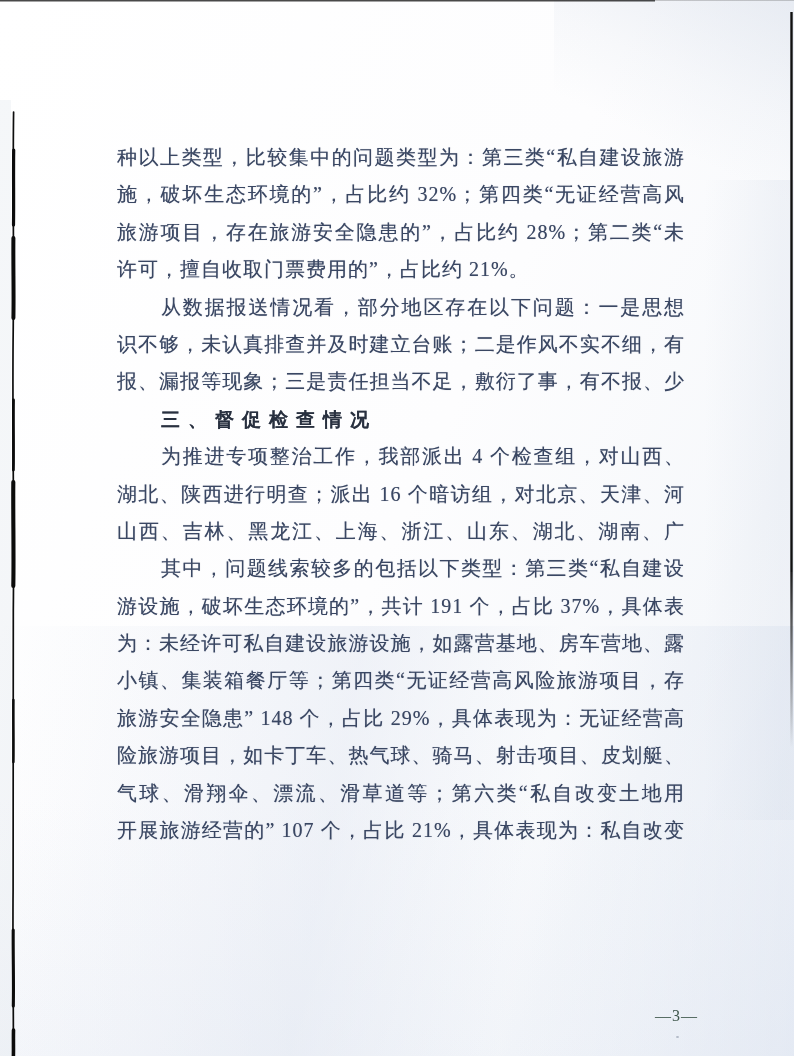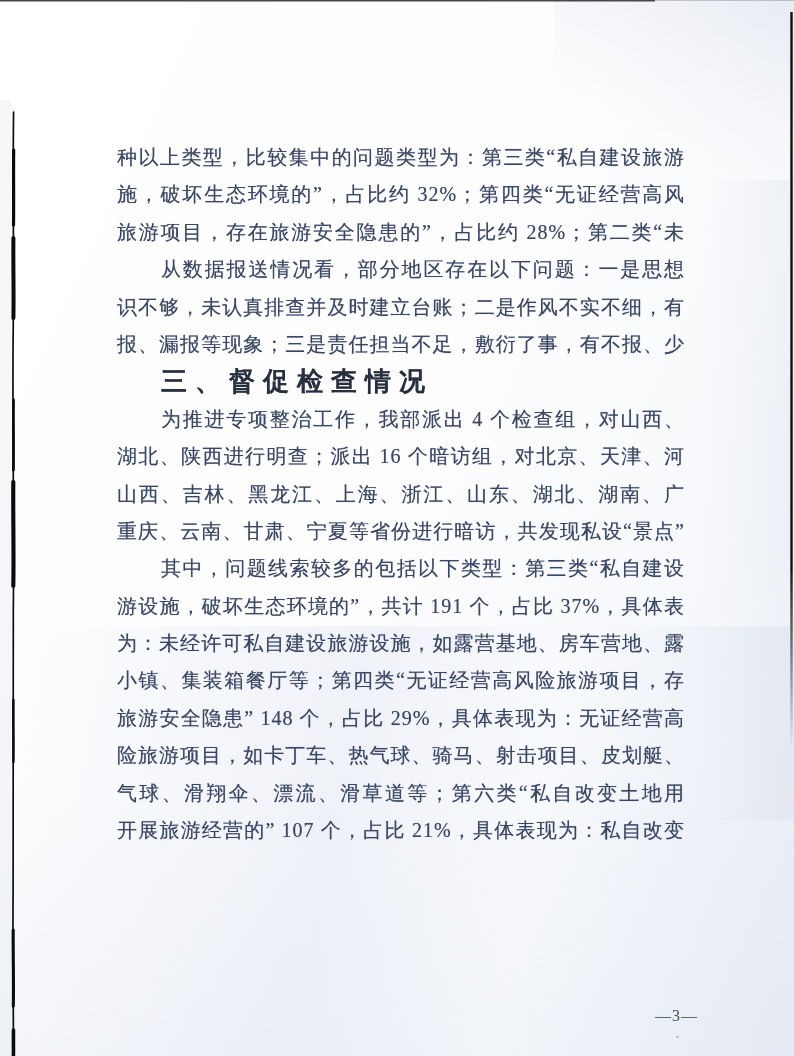--- a/index.html
+++ b/index.html
@@ -48,21 +48,21 @@
   }
   .ln{
     margin:0;padding:0;height:37.4px;overflow:hidden;
     text-align:justify;
   }
   .j{text-align-last:justify;}
   .e{text-align:left;text-align-last:left;}
   .i{text-indent:44px;}
   .h{
     font-family:"Liberation Sans","DejaVu Sans",sans-serif;
-    font-weight:700;font-size:26px;letter-spacing:8px;
+    font-weight:700;font-size:19px;letter-spacing:8px;
     color:var(--heading-ink);
     text-shadow:0 0 0.5px rgba(40,48,63,0.6);
   }
   .page-number{
     position:absolute;right:96px;top:1007px;
     font-size:16px;letter-spacing:1px;
     color:var(--pn-ink);
     font-family:"Liberation Serif","DejaVu Serif",serif;
   }
   .speck{
@@ -78,28 +78,28 @@
 
   <div class="shade shade-tr"></div>
   <div class="shade shade-right"></div>
   <div class="shade shade-bottom"></div>
   <div class="shade shade-left"></div>
 
   <main class="text-block">
     <p class="ln j">种以上类型，比较集中的问题类型为：第三类“私自建设旅游设</p>
     <p class="ln j">施，破坏生态环境的”，占比约 32%；第四类“无证经营高风险</p>
     <p class="ln j">旅游项目，存在旅游安全隐患的”，占比约 28%；第二类“未经</p>
+    <p class="ln e">许可，擅自收取门票费用的”，占比约 21%。</p>
     <p class="ln j i">从数据报送情况看，部分地区存在以下问题：一是思想认</p>
     <p class="ln j">识不够，未认真排查并及时建立台账；二是作风不实不细，有错</p>
     <p class="ln j">报、漏报等现象；三是责任担当不足，敷衍了事，有不报、少报</p>
     <p class="ln e i h">三、督促检查情况</p>
     <p class="ln j i">为推进专项整治工作，我部派出 4 个检查组，对山西、吉林、</p>
     <p class="ln j">湖北、陕西进行明查；派出 16 个暗访组，对北京、天津、河北、</p>
     <p class="ln j">山西、吉林、黑龙江、上海、浙江、山东、湖北、湖南、广西、</p>
-    <p class="ln j">重庆、云南、甘肃、宁夏等省份进行暗访，共发现私设“景点”</p>
     <p class="ln j i">其中，问题线索较多的包括以下类型：第三类“私自建设旅</p>
     <p class="ln j">游设施，破坏生态环境的”，共计 191 个，占比 37%，具体表现</p>
     <p class="ln j">为：未经许可私自建设旅游设施，如露营基地、房车营地、露营</p>
     <p class="ln j">小镇、集装箱餐厅等；第四类“无证经营高风险旅游项目，存在</p>
     <p class="ln j">旅游安全隐患” 148 个，占比 29%，具体表现为：无证经营高风</p>
     <p class="ln j">险旅游项目，如卡丁车、热气球、骑马、射击项目、皮划艇、热</p>
     <p class="ln j">气球、滑翔伞、漂流、滑草道等；第六类“私自改变土地用途，</p>
     <p class="ln j">开展旅游经营的” 107 个，占比 21%，具体表现为：私自改变土</p>
   </main>
 

